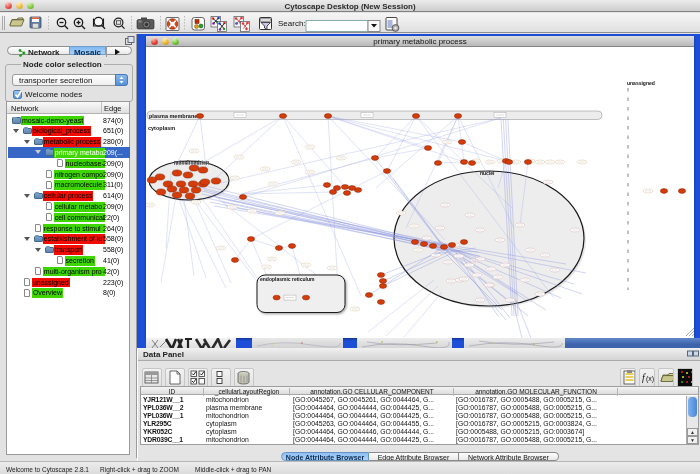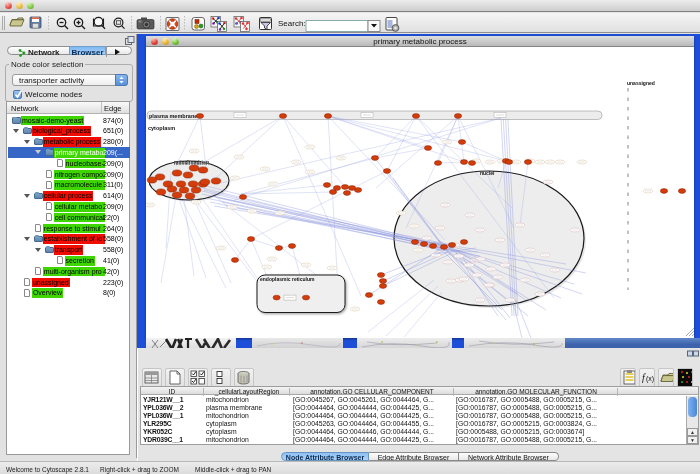--- a/index.html
+++ b/index.html
@@ -33,20 +33,21 @@
 .num{position:absolute;left:95px;top:0.6px;line-height:9.6px}
 .exp{position:absolute;top:3px;width:0;height:0;border-left:3px solid transparent;border-right:3px solid transparent;border-top:4px solid #555}
 .fold{position:absolute;top:2px;width:9px;height:6.5px;background:linear-gradient(#7aa0c4,#5e87b0);border:0.5px solid #44688e;border-radius:1px}
 .fold:before{content:"";position:absolute;left:0;top:-1.5px;width:4px;height:1.5px;background:#6f96bd;border-radius:1px 1px 0 0}
 .file{position:absolute;top:1px;width:6.5px;height:8px;background:#fff;border:0.6px solid #888;border-radius:0 2px 0 0}
 </style></head><body>
 <div class="abs" id="macbar">
  <div class="light" style="left:5px;background:radial-gradient(circle at 35% 30%,#f9b6b0,#e3493e 60%,#b03228)"></div>
  <div class="light" style="left:16px;background:radial-gradient(circle at 35% 30%,#fbe9a8,#e9b73b 60%,#c28f1e)"></div>
  <div class="light" style="left:27px;background:radial-gradient(circle at 35% 30%,#cdf0a8,#7cc83e 60%,#569422)"></div>
+ <div id="mactitle">Cytoscape Desktop (New Session)</div>
 </div>
 <div class="abs" id="toolbar">
  <svg width="700" height="20" xmlns="http://www.w3.org/2000/svg">
   <line x1="2.5" y1="3" x2="2.5" y2="17" stroke="#aaa"></line>
       <line x1="4.5" y1="3" x2="4.5" y2="17" stroke="#aaa"></line>
   <g>
         <path d="M10 12 L12 6.5 L17 6.5 L18 5 L23 5 L23 7 L15 7 Z" fill="#d6d2a0" stroke="#55552a" stroke-width="0.8"></path>
         <path d="M10 12 L12 6.8 L24 6.8 L21.5 13 L10 13 Z" fill="#c9c68e" stroke="#55552a" stroke-width="0.8"></path>
       </g>
   <g>
@@ -143,33 +144,33 @@
         <circle cx="395.5" cy="15" r="1.2" fill="#eee"></circle>
       </g>
  </svg>
 </div>
 <div class="abs" id="ctrlpanel">
  <svg class="abs" style="left:125px;top:2px" width="10" height="9" xmlns="http://www.w3.org/2000/svg">
       <rect x="0.5" y="2.5" width="6" height="6" fill="none" stroke="#667" stroke-width="1"></rect>
       <rect x="3" y="0.5" width="6" height="6" fill="#dde4ee" stroke="#667" stroke-width="1"></rect>
     </svg>
  <div class="abs" style="left:7px;top:12px;width:125px;height:9px;background:linear-gradient(#fff,#e8e8e8);border:1px solid #8f8f8f;border-radius:5px"></div>
- <div class="abs" style="left:69px;top:12px;width:37px;height:9px;background:linear-gradient(#7fb8f2,#a8d2fb);border:1px solid #6f9fce;font-size:8px;font-weight:bold;color:#0a2a50;text-align:center;padding-top:0.5px">Browser</div>
+ <div class="abs" style="left:69px;top:12px;width:37px;height:9px;background:linear-gradient(#7fb8f2,#a8d2fb);border:1px solid #6f9fce;font-size:8px;font-weight:bold;color:#0a2a50;text-align:center;padding-top:0.5px">Mosaic</div>
  <div class="abs" style="left:28px;top:13.5px;font-size:8px;font-weight:bold;color:#222">Network</div>
  <svg class="abs" style="left:18px;top:15px" width="8" height="8" xmlns="http://www.w3.org/2000/svg">
       <circle cx="2" cy="1.5" r="1.4" fill="#2a2"></circle>
       <circle cx="6" cy="4" r="1.4" fill="#2a2"></circle>
       <circle cx="2.5" cy="6.5" r="1.4" fill="#2a2"></circle>
       <path d="M2 1.5 L6 4 L2.5 6.5" stroke="#272" stroke-width="0.7" fill="none"></path>
     </svg>
  <div class="abs" style="left:106px;top:12px;width:26px;height:11px;border-left:1px solid #999"></div>
  <div class="abs" style="left:115px;top:15px;width:0;height:0;border-top:3.5px solid transparent;border-bottom:3.5px solid transparent;border-left:5px solid #111"></div>
  <div class="abs" style="left:5px;top:30px;width:128px;height:38px;border:1px solid #adadad;border-radius:3px"></div>
- <div class="abs" style="left:9px;top:26px;background:#e2e2e2;padding:0 2px;font-size:8px;font-weight:normal;color:#222">Node color selection</div>
- <div class="abs" style="left:12px;top:40px;width:116px;height:12px;background:linear-gradient(#fff,#eee);border:1px solid #9a9a9a;border-radius:3px;font-size:8px;color:#111;padding:1px 0 0 6px">transporter activity</div>
+ <div class="abs" style="left:21px;top:26px;background:#e2e2e2;padding:0 2px;font-size:8px;font-weight:bold;color:#222">Node color selection</div>
+ <div class="abs" style="left:12px;top:40px;width:116px;height:12px;background:linear-gradient(#fff,#eee);border:1px solid #9a9a9a;border-radius:3px;font-size:8px;color:#111;padding:1px 0 0 6px">transporter secretion</div>
  <div class="abs" style="left:115px;top:40px;width:13px;height:12px;background:linear-gradient(#88b8ee,#5590d8);border:1px solid #4a7ab8;border-radius:0 3px 3px 0">
   <svg width="11" height="10" xmlns="http://www.w3.org/2000/svg">
         <path d="M5.5 1.5 L7.6 4 L3.4 4 Z" fill="#fff"></path>
         <path d="M5.5 8.5 L7.6 6 L3.4 6 Z" fill="#fff"></path>
       </svg>
     </div>
  <div class="abs" style="left:13px;top:56px;width:8.5px;height:8.5px;background:linear-gradient(#9cc4ee,#5e96d8);border:1px solid #4879b2;border-radius:2px"></div>
  <svg class="abs" style="left:13px;top:54px" width="12" height="12" xmlns="http://www.w3.org/2000/svg">
       <path d="M2.5 6.5 L4.5 9 L8.5 2.5" stroke="#fff" stroke-width="1.6" fill="none"></path>
     </svg>
@@ -544,20 +545,21 @@
 <div class="abs" style="left:327px;top:0;width:101px;height:11px;background:linear-gradient(#ececec,#d4d4d4)">
         <svg width="101" height="11" xmlns="http://www.w3.org/2000/svg">
           <path d="M5 8 Q40 2 70 7 T98 5 M15 3 Q50 9 90 4" stroke="#99a" stroke-width="0.6" fill="none"></path>
           <circle cx="30" cy="5" r="0.8" fill="#cc6"></circle>
           <circle cx="70" cy="6" r="0.8" fill="#9b2"></circle>
         </svg>
       </div>
     </div>
 </div>
 <div class="abs" id="datapanel">
+ <div class="abs" id="dptitle">Data Panel</div>
  <svg class="abs" style="left:549px;top:2px" width="12" height="9" xmlns="http://www.w3.org/2000/svg">
       <rect x="0.5" y="1" width="5" height="5" fill="#cdd7ea" stroke="#567"></rect>
       <rect x="6.5" y="1" width="5" height="5" fill="#cdd7ea" stroke="#567"></rect>
     </svg>
  <div class="ticonbox" style="left:4px;top:20px">
       <svg width="18" height="17" xmlns="http://www.w3.org/2000/svg">
         <rect x="2" y="3" width="13" height="11" fill="#e8e8e8" stroke="#444" stroke-width="0.8"></rect>
         <rect x="2" y="3" width="13" height="3" fill="#999"></rect>
         <line x1="2" y1="9" x2="15" y2="9" stroke="#666" stroke-width="0.6"></line>
         <line x1="2" y1="11.5" x2="15" y2="11.5" stroke="#666" stroke-width="0.6"></line>

